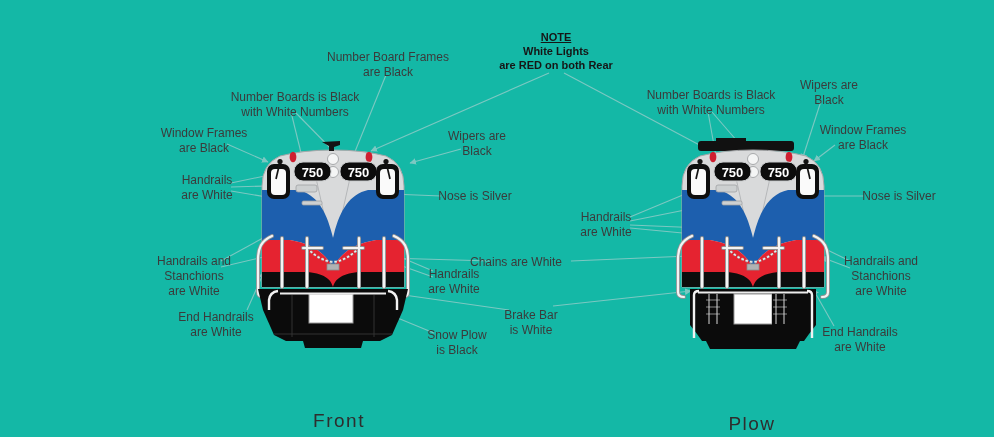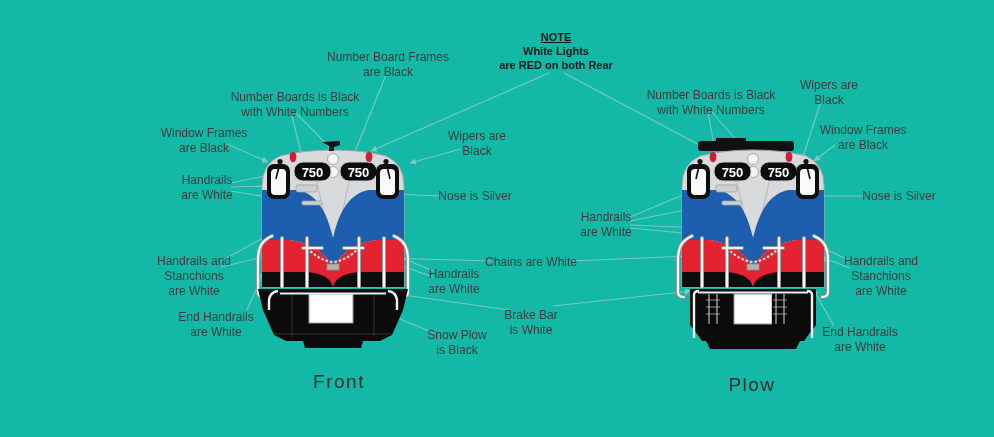--- a/index.html
+++ b/index.html
@@ -5,21 +5,21 @@
   html,body{margin:0;padding:0;background:#fff;}
   #canvas{position:relative;width:994px;height:437px;background:#14b8a6;overflow:hidden;
           font-family:"Liberation Sans", sans-serif;}
   #art{position:absolute;left:0;top:0;}
   .callout{position:absolute;transform:translateX(-50%);text-align:center;
            font-size:12px;line-height:1.25;color:#3b3b3b;white-space:pre-line;}
   .note{position:absolute;transform:translateX(-50%);text-align:center;
         font-size:11px;line-height:1.25;color:#161616;font-weight:bold;}
   .note-title{text-decoration:underline;}
   .caption{position:absolute;transform:translateX(-50%);font-size:19px;
-           letter-spacing:1.5px;color:#2e2e2e;}
+           letter-spacing:1.5px;color:#2e2e2e;margin-top:39px;}
   svg text{font-family:"Liberation Sans", sans-serif;}
 </style>
 </head>
 <body>
 
 <div id="canvas">
 
   <svg id="art" width="994" height="437" viewBox="0 0 994 437">
     <defs>
       <marker id="arw" markerWidth="8" markerHeight="7" refX="5.5" refY="3" orient="auto">
@@ -164,21 +164,21 @@
   <div class="callout" style="left:204px;top:126px">Window Frames
 are Black</div>
   <div class="callout" style="left:477px;top:129px">Wipers are
 Black</div>
   <div class="callout" style="left:207px;top:173px">Handrails
 are White</div>
   <div class="callout" style="left:475px;top:189px">Nose is Silver</div>
   <div class="callout" style="left:194px;top:254px">Handrails and
 Stanchions
 are White</div>
-  <div class="callout" style="left:531px;top:255px">Chains are White</div>
+  <div class="callout" style="left:516px;top:255px">Chains are White</div>
   <div class="callout" style="left:454px;top:267px">Handrails
 are White</div>
   <div class="callout" style="left:216px;top:310px">End Handrails
 are White</div>
   <div class="callout" style="left:531px;top:308px">Brake Bar
 is White</div>
   <div class="callout" style="left:457px;top:328px">Snow Plow
 is Black</div>
   <div class="callout" style="left:711px;top:88px">Number Boards is Black
 with White Numbers</div>

